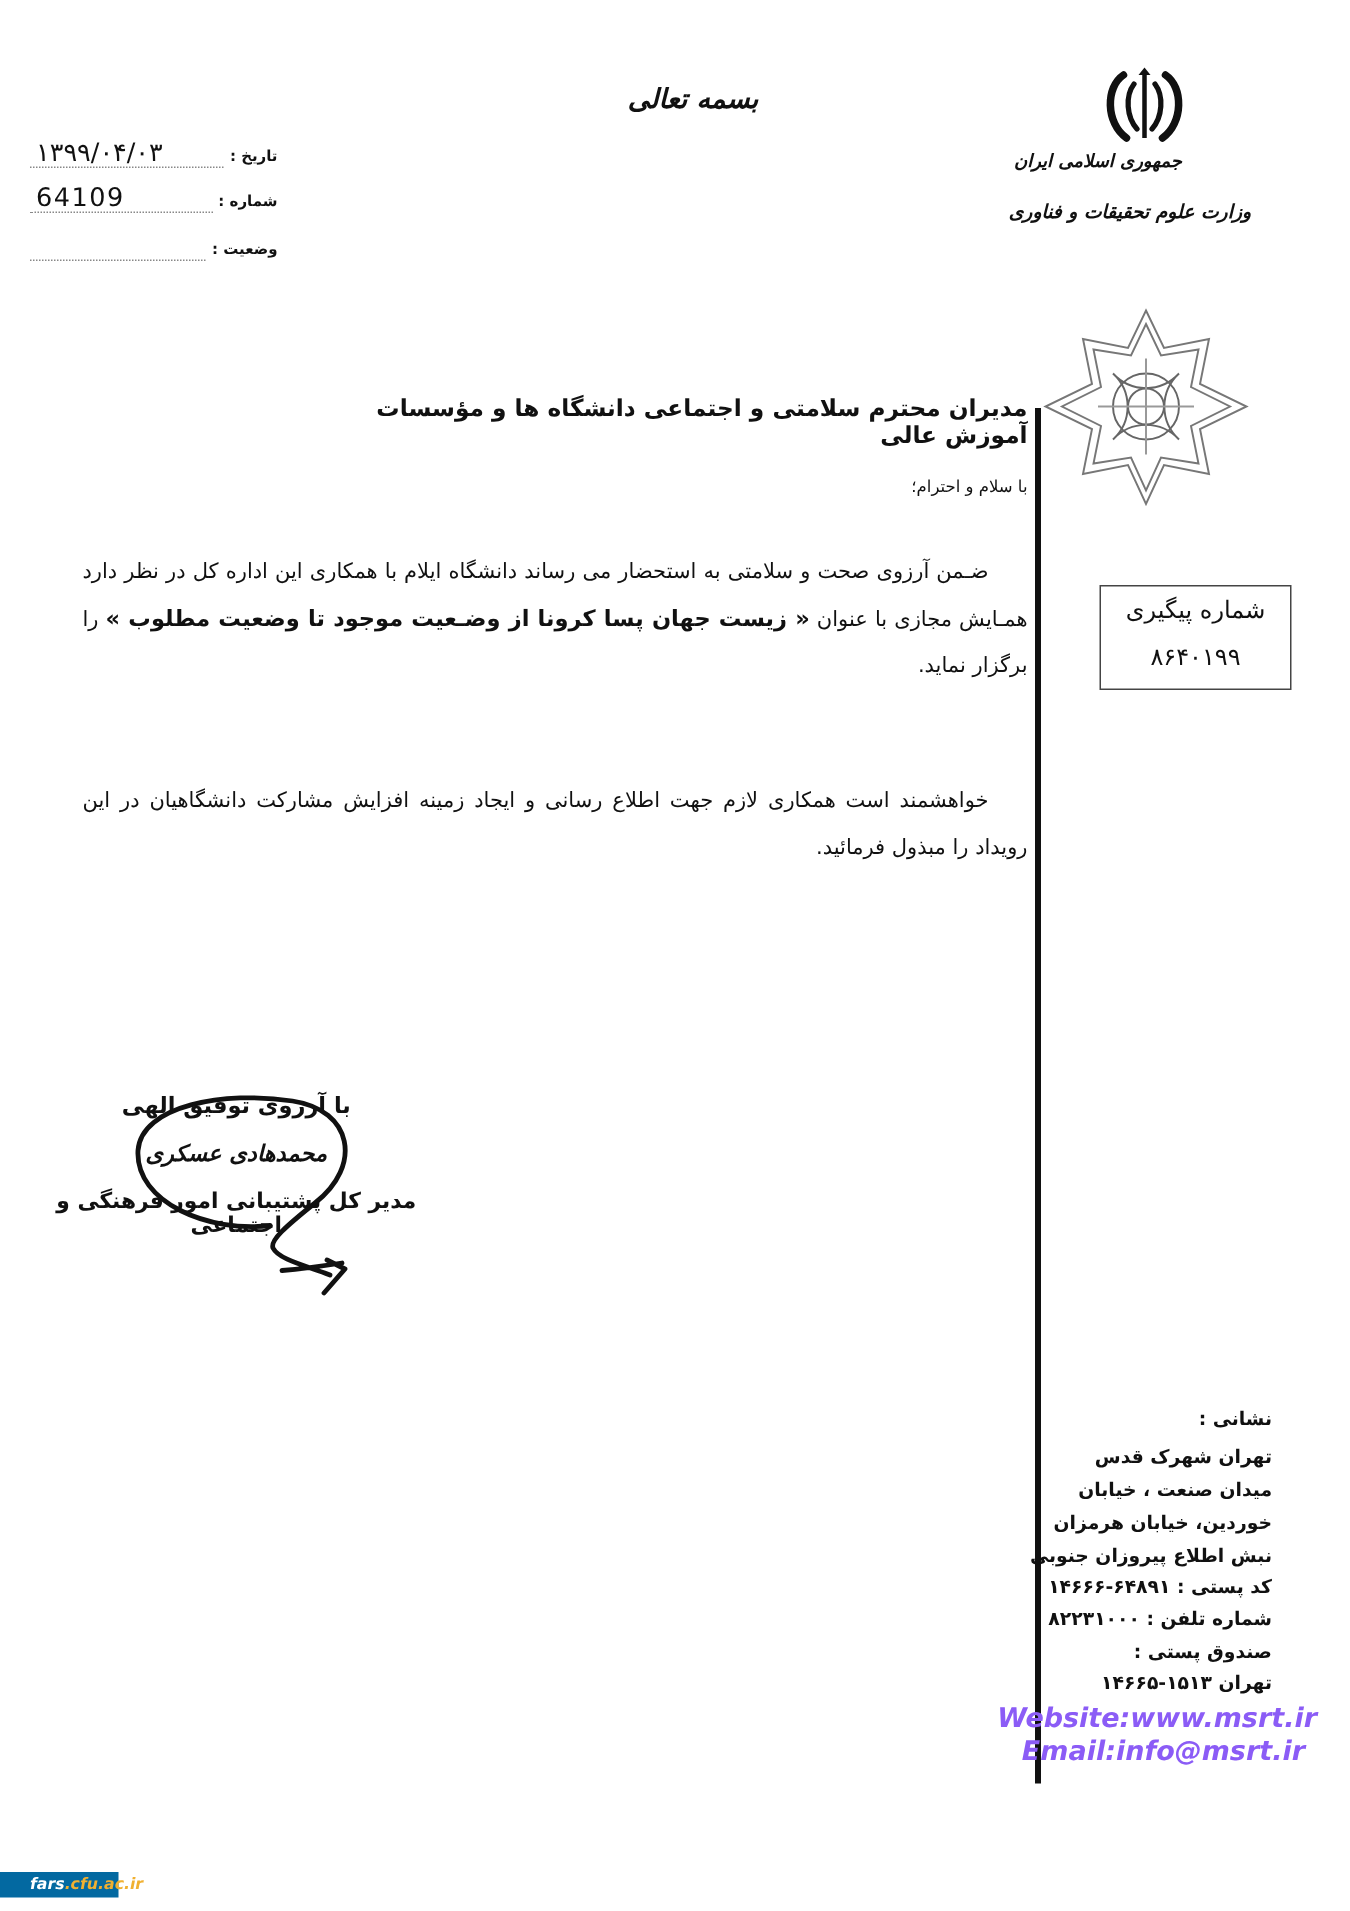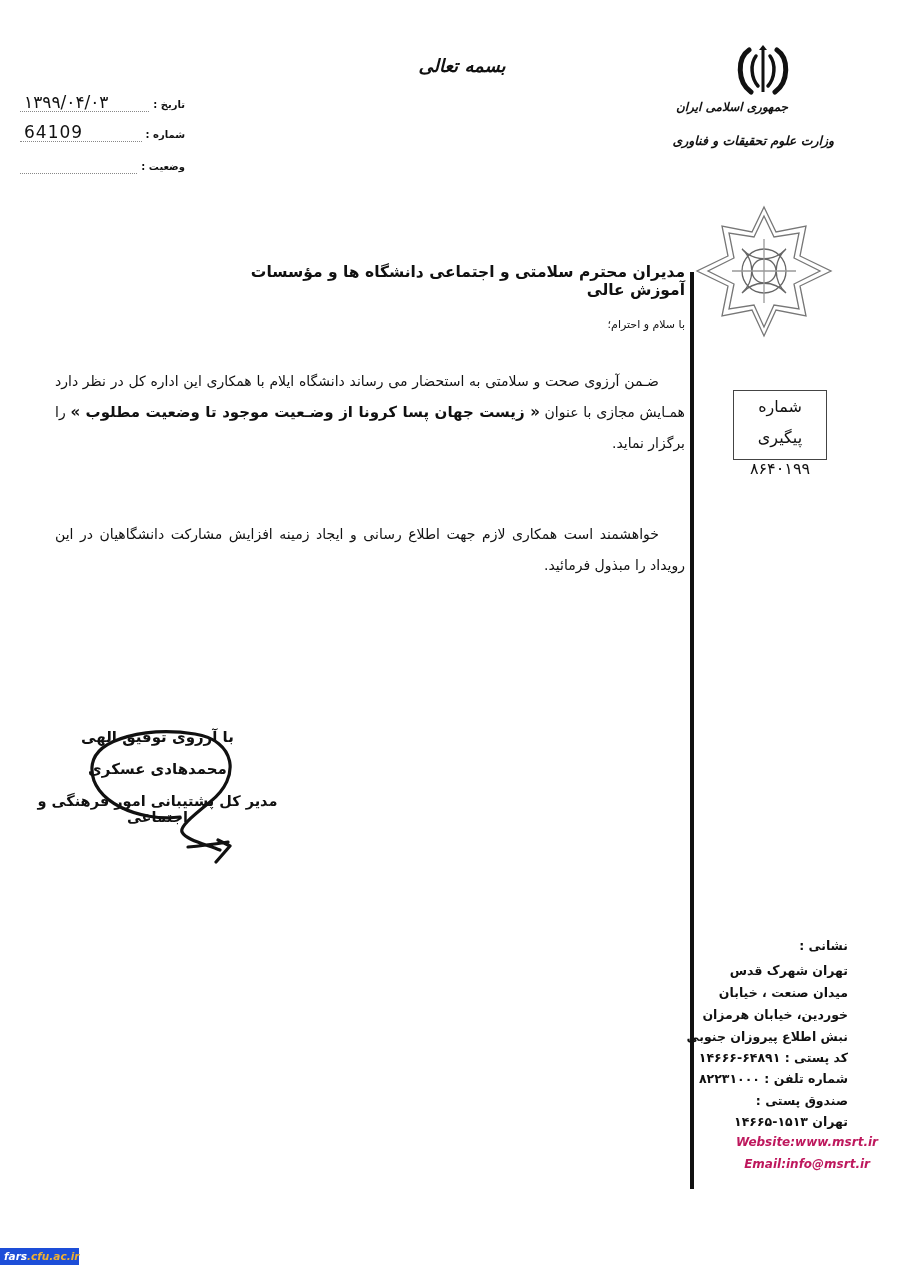--- a/index.html
+++ b/index.html
@@ -34,34 +34,34 @@
 
   
   #salutation-title { right: 215px; top: 263px; width: 480px; text-align: right; font-size: 15.5px; font-weight: bold; }
   #greeting { right: 215px; top: 318px; font-size: 11px; }
   .para { right: 215px; width: 630px; text-align: justify; text-align-last: right; font-size: 14px; line-height: 31px; }
   #para1 { top: 366px; text-indent: 26px; }
   #para2 { top: 483px; text-indent: 26px; margin-top: 36px; }
   .bold { font-weight: bold; font-size: 15px; }
 
   
-  #tracking-box { left: 733px; top: 390px; width: 94px; height: 70px; border: 1.5px solid #444; text-align: center; font-size: 16px; line-height: 31px; box-sizing: border-box; }
+  #tracking-box { left: 733px; top: 390px; width: 128px; height: 70px; border: 1.5px solid #444; text-align: center; font-size: 16px; line-height: 31px; box-sizing: border-box; }
 
   
   #closing { left: 20px; top: 728px; width: 275px; text-align: center; font-size: 15px; font-weight: bold; }
-  #signer-name { left: 20px; top: 760px; width: 275px; text-align: center; font-size: 15px; font-weight: bold; }
+  #signer-name { left: 20px; top: 760px; width: 275px; text-align: center; font-size: 15px; font-weight: bold; font-style: italic; }
   #signer-title { left: 20px; top: 793px; width: 275px; text-align: center; font-size: 14.5px; font-weight: bold; }
   #signature { left: 70px; top: 722px; width: 190px; height: 150px; }
 
   
   .addr { right: 52px; font-size: 12.5px; font-weight: bold; text-align: right; white-space: nowrap; }
-  .addr-en { right: 22px; font-size: 12px; font-weight: bold; font-style: italic; white-space: nowrap; color: #be185d; }
+  .addr-en { right: 22px; font-size: 18px; font-weight: bold; font-style: italic; white-space: nowrap; color: #8b5cf6; }
 
   
-  #watermark { left: 0px; top: 1248px; width: 79px; height: 17px; background: #1d4ed8; color: #f0b030; font-size: 10.5px; font-weight: bold; font-style: italic; line-height: 17px; padding-left: 4px; box-sizing: border-box; }
+  #watermark { left: 0px; top: 1248px; width: 79px; height: 17px; background: #0369a1; color: #f0b030; font-size: 10.5px; font-weight: bold; font-style: italic; line-height: 17px; padding-left: 20px; box-sizing: border-box; }
   #watermark .wm-a { color: #ffffff; }
 </style>
 </head>
 <body>
 
 <svg id="emblem" class="abs" viewBox="0 0 56 52">
   <path d="M14 6 C2 14 2 38 16 48" stroke="#111" stroke-width="5" fill="none" stroke-linecap="round"></path>
   <path d="M42 6 C54 14 54 38 40 48" stroke="#111" stroke-width="5" fill="none" stroke-linecap="round"></path>
   <path d="M21 12 C15 20 16 34 23 42" stroke="#111" stroke-width="3.5" fill="none" stroke-linecap="round"></path>
   <path d="M35 12 C41 20 40 34 33 42" stroke="#111" stroke-width="3.5" fill="none" stroke-linecap="round"></path>

